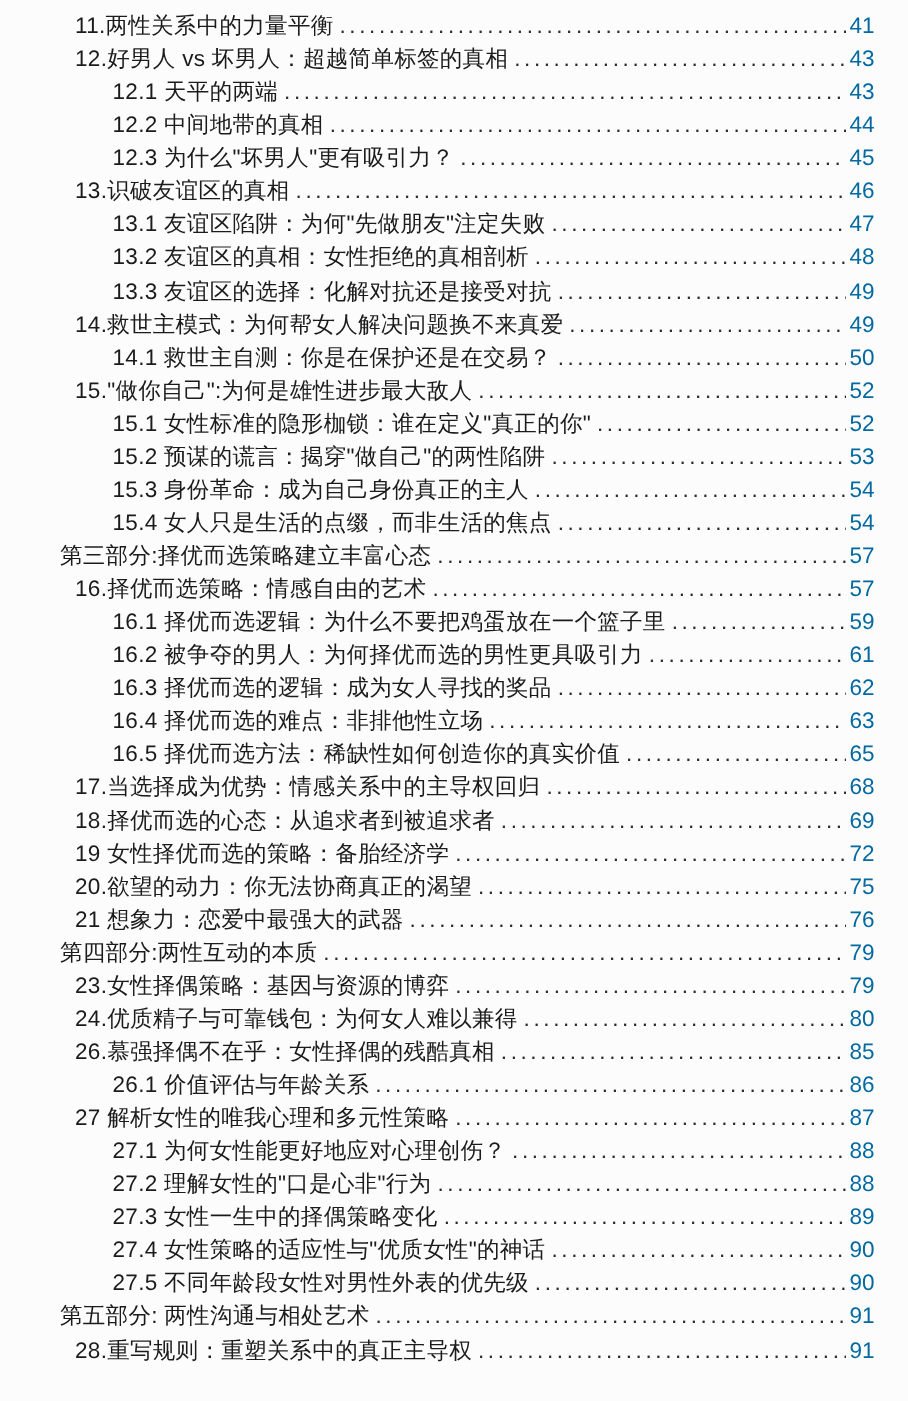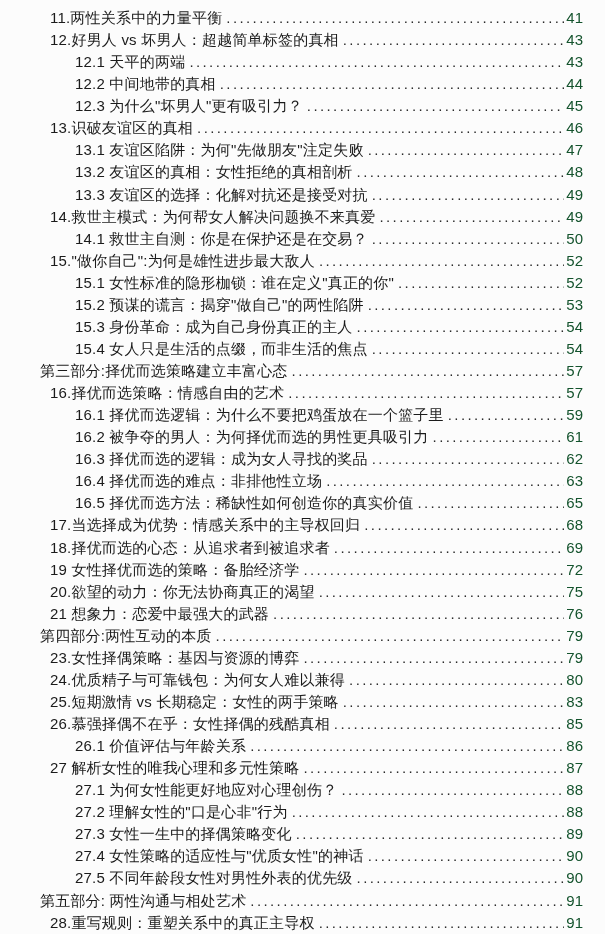--- a/index.html
+++ b/index.html
@@ -42,21 +42,21 @@
     min-width: 10px;
   }
   .dot-leader::after {
     content: "..................................................................................................................................................................";
     letter-spacing: 2.4px;
     color: #2a2a2a;
   }
   .toc-pagenum {
     flex: 0 0 auto;
     text-align: left;
-    color: #14532d;
+    color: #0369a1;
   }
 </style>
 </head>
 <body>
 
 <div class="toc-page" id="toc-container">
     <div class="toc-row lvl1">
     <span class="toc-title">11.两性关系中的力量平衡</span>
     <span class="dot-leader"></span>
     <span class="toc-pagenum">41</span>
@@ -205,25 +205,20 @@
     <span class="toc-title">23.女性择偶策略：基因与资源的博弈</span>
     <span class="dot-leader"></span>
     <span class="toc-pagenum">79</span>
   </div>
     <div class="toc-row lvl1">
     <span class="toc-title">24.优质精子与可靠钱包：为何女人难以兼得</span>
     <span class="dot-leader"></span>
     <span class="toc-pagenum">80</span>
   </div>
     <div class="toc-row lvl1">
-    <span class="toc-title">25.短期激情 vs 长期稳定：女性的两手策略</span>
-    <span class="dot-leader"></span>
-    <span class="toc-pagenum">83</span>
-  </div>
-    <div class="toc-row lvl1">
     <span class="toc-title">26.慕强择偶不在乎：女性择偶的残酷真相</span>
     <span class="dot-leader"></span>
     <span class="toc-pagenum">85</span>
   </div>
     <div class="toc-row lvl2">
     <span class="toc-title">26.1 价值评估与年龄关系</span>
     <span class="dot-leader"></span>
     <span class="toc-pagenum">86</span>
   </div>
     <div class="toc-row lvl1">

